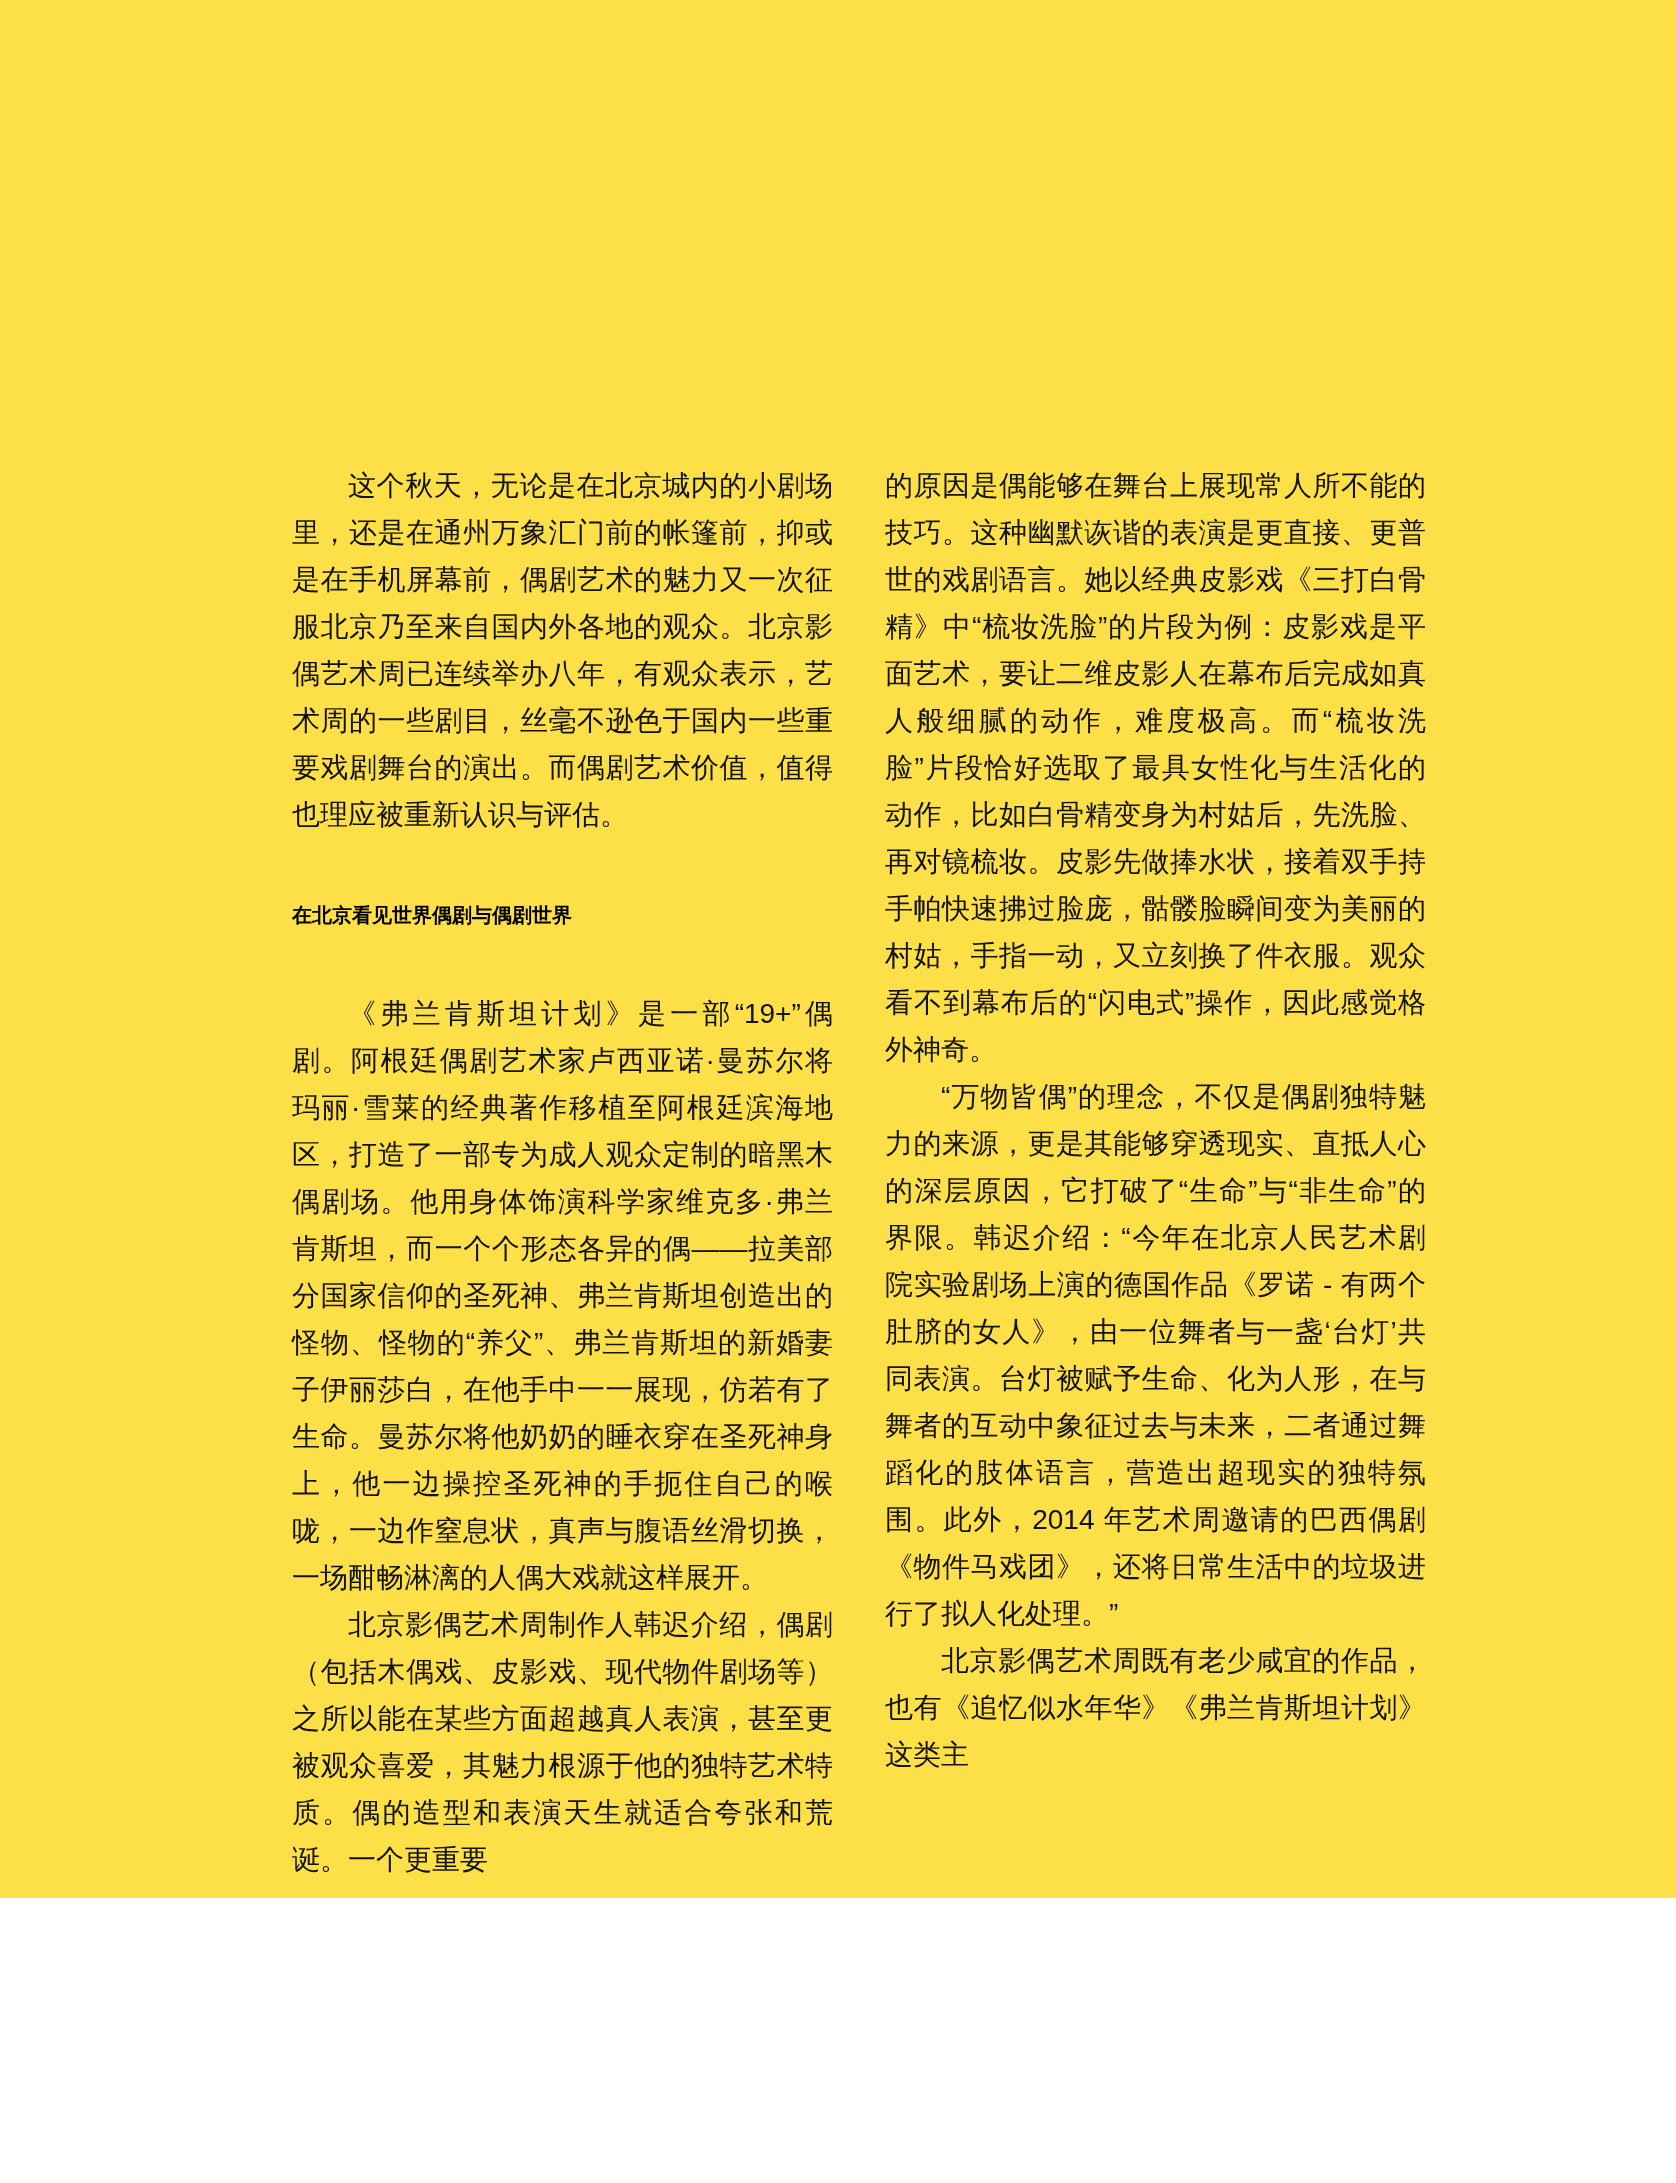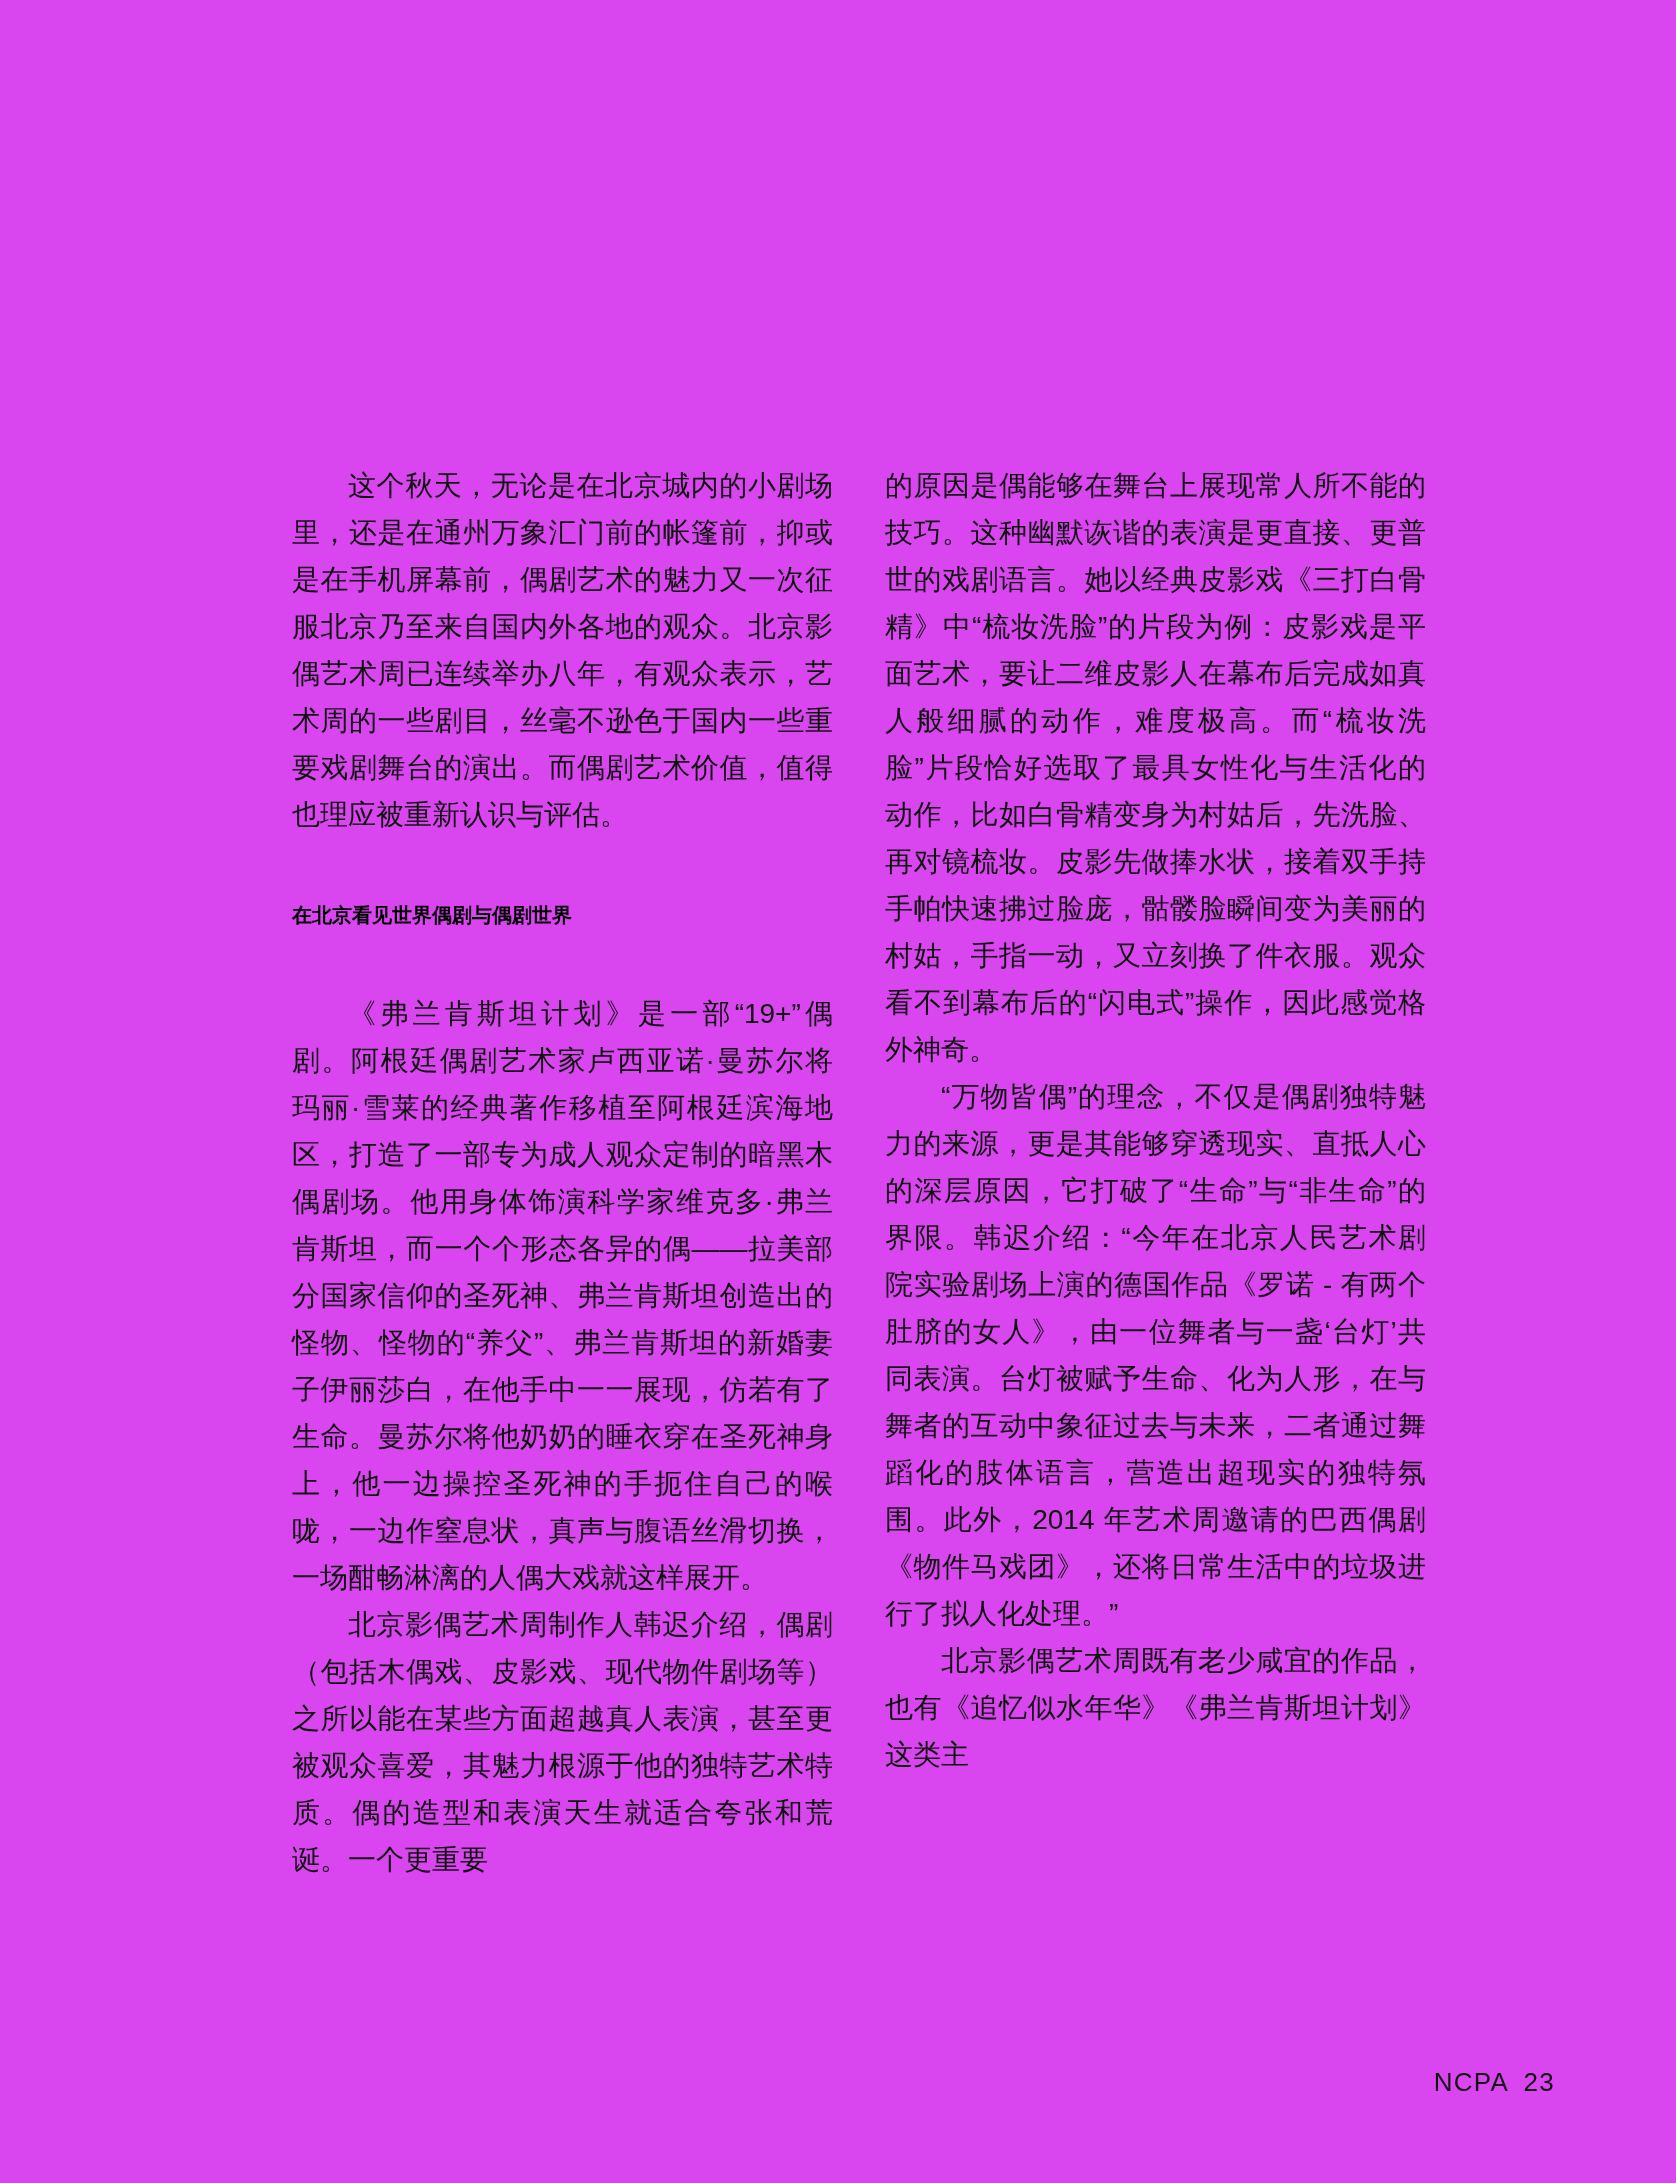--- a/index.html
+++ b/index.html
@@ -3,22 +3,22 @@
 <meta charset="utf-8">
 <style>
   html, body {
     margin: 0;
     padding: 0;
     background: #ffffff;
   }
   .page {
     position: relative;
     width: 1676px;
-    height: 2183px;
-    background: #d946ef;
+    height: 1898px;
+    background: #fde047;
     overflow: hidden;
     font-family: "Liberation Sans", "DejaVu Sans", sans-serif;
     color: #121212;
   }
   .column {
     position: absolute;
     top: 462px;
     width: 541px;
   }
   .column-left  { left: 292px; }

